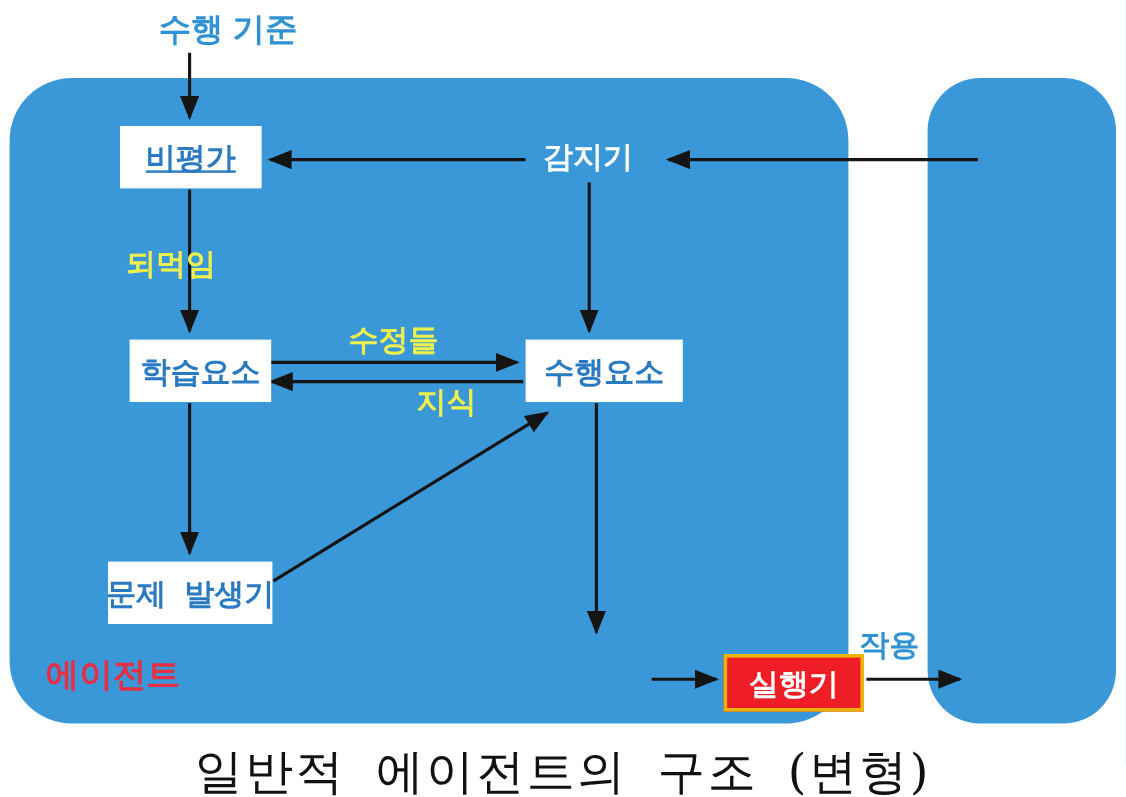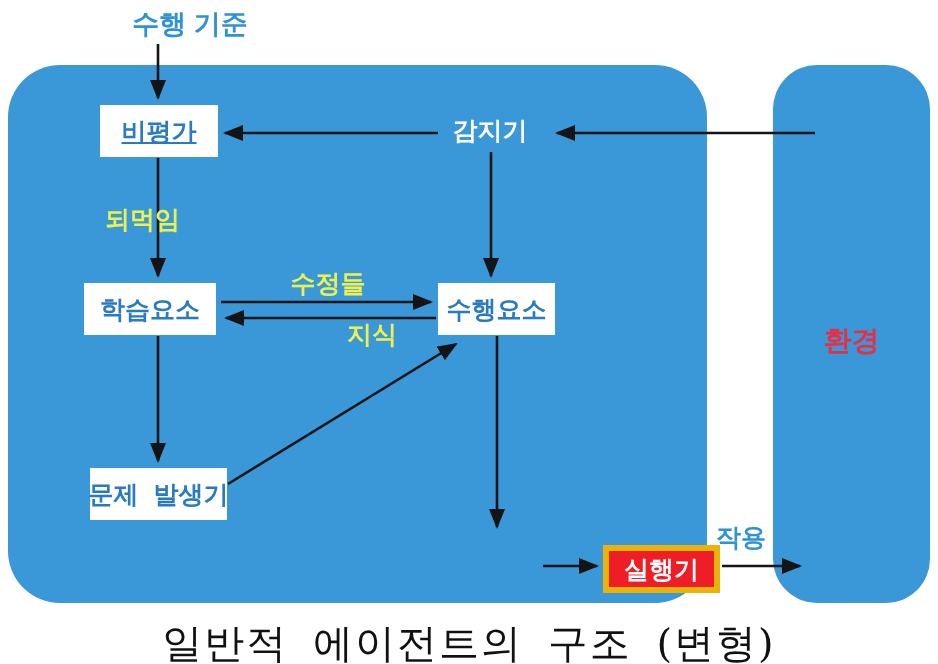--- a/index.html
+++ b/index.html
@@ -42,27 +42,27 @@
     color: var(--box_text_blue);
     font-size: 25px;
     font-weight: 700;
     display: flex;
     align-items: center;
     justify-content: center;
     white-space: nowrap;
     z-index: 3;
   }
   .node-box.critic   { left: 100px; top: 105px; width: 118px; height: 52px; text-decoration: underline; }
-  .node-box.learning { left: 84px; top: 283px; width: 132px; height: 52px; }
-  .node-box.performance { left: 438px; top: 283px; width: 117px; height: 52px; }
+  .node-box.learning { left: 108px; top: 283px; width: 118px; height: 52px; }
+  .node-box.performance { left: 438px; top: 283px; width: 131px; height: 52px; }
   .node-box.probgen  { left: 90px;  top: 468px; width: 137px; height: 52px; font-family: Liberation Mono, monospace; }
   .node-box.effector {
     left: 603px; top: 545px; width: 117px; height: 48px;
     background: var(--effector_red);
-    border: 6px solid #eab308;
+    border: 3px solid #eab308;
     box-sizing: border-box;
     color: #ffffff;
   }
   .float-label {
     position: absolute;
     font-weight: 700;
     font-size: 25px;
     white-space: nowrap;
     z-index: 3;
   }
@@ -126,17 +126,17 @@
   <div class="node-box learning">학습요소</div>
   <div class="node-box performance">수행요소</div>
   <div class="node-box probgen">문제 발생기</div>
   <div class="node-box effector">실행기</div>
 
   <div class="float-label blue-label lbl-perf-standard">수행 기준</div>
   <div class="float-label on-blue lbl-sensor">감지기</div>
   <div class="float-label yellow lbl-feedback">되먹임</div>
   <div class="float-label yellow lbl-changes">수정들</div>
   <div class="float-label yellow lbl-knowledge">지식</div>
-  <div class="float-label red-label lbl-environment">환경</div>
+  <div class="float-label red-label lbl-agent">에이전트</div>
   <div class="float-label blue-label lbl-action">작용</div>
 
   <div class="caption">일반적 에이전트의 구조 (변형)</div>
 </div>
 
 </body></html>

